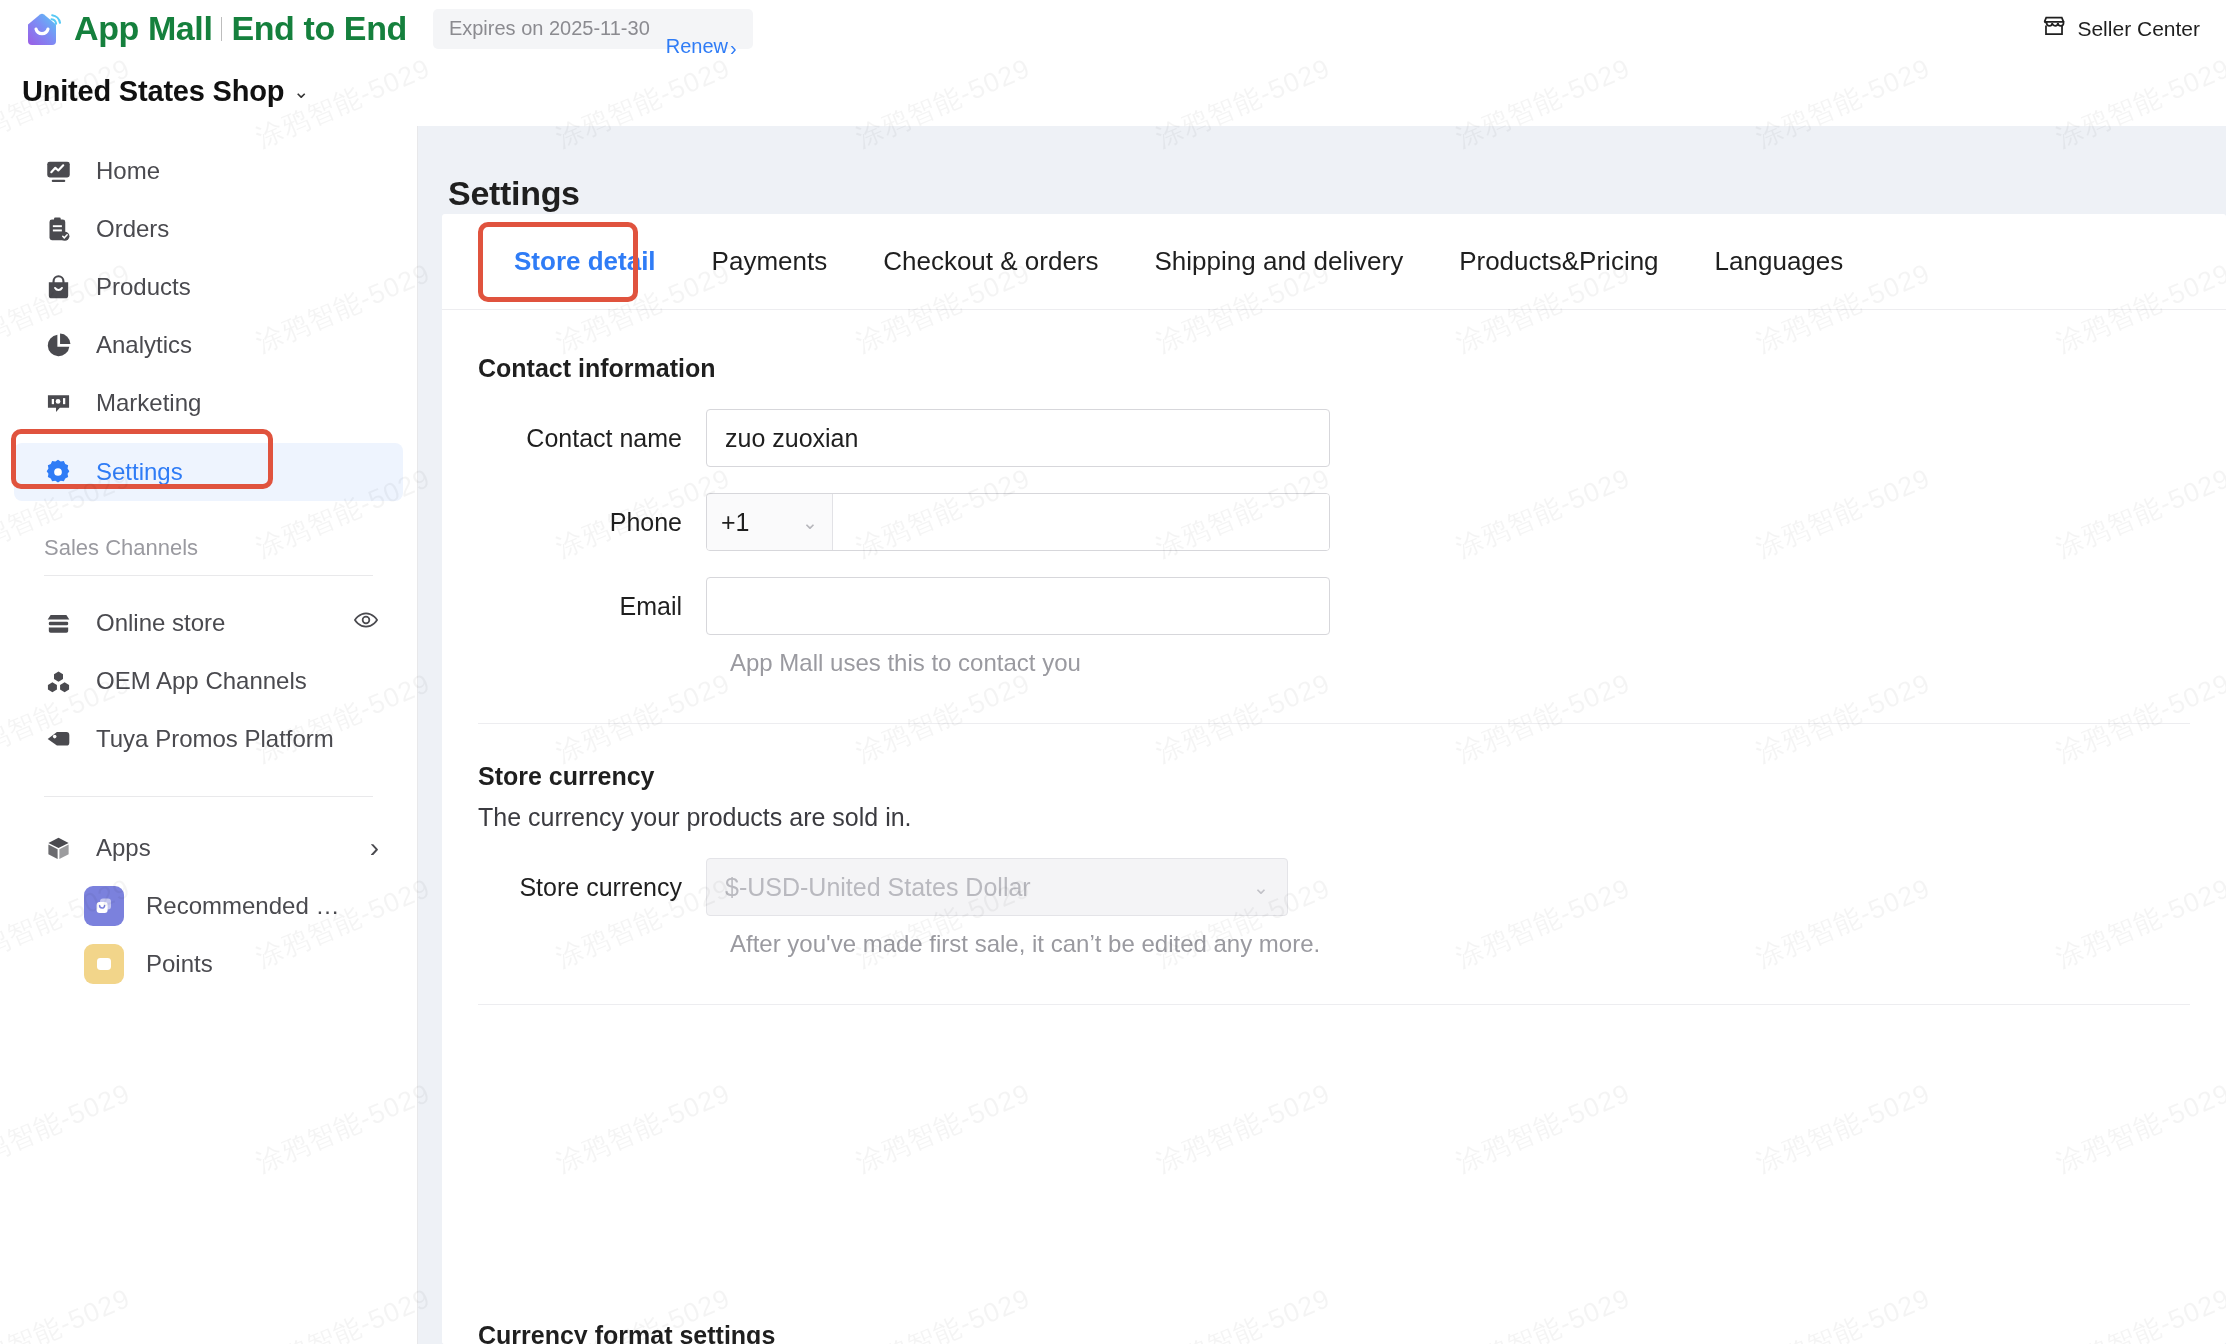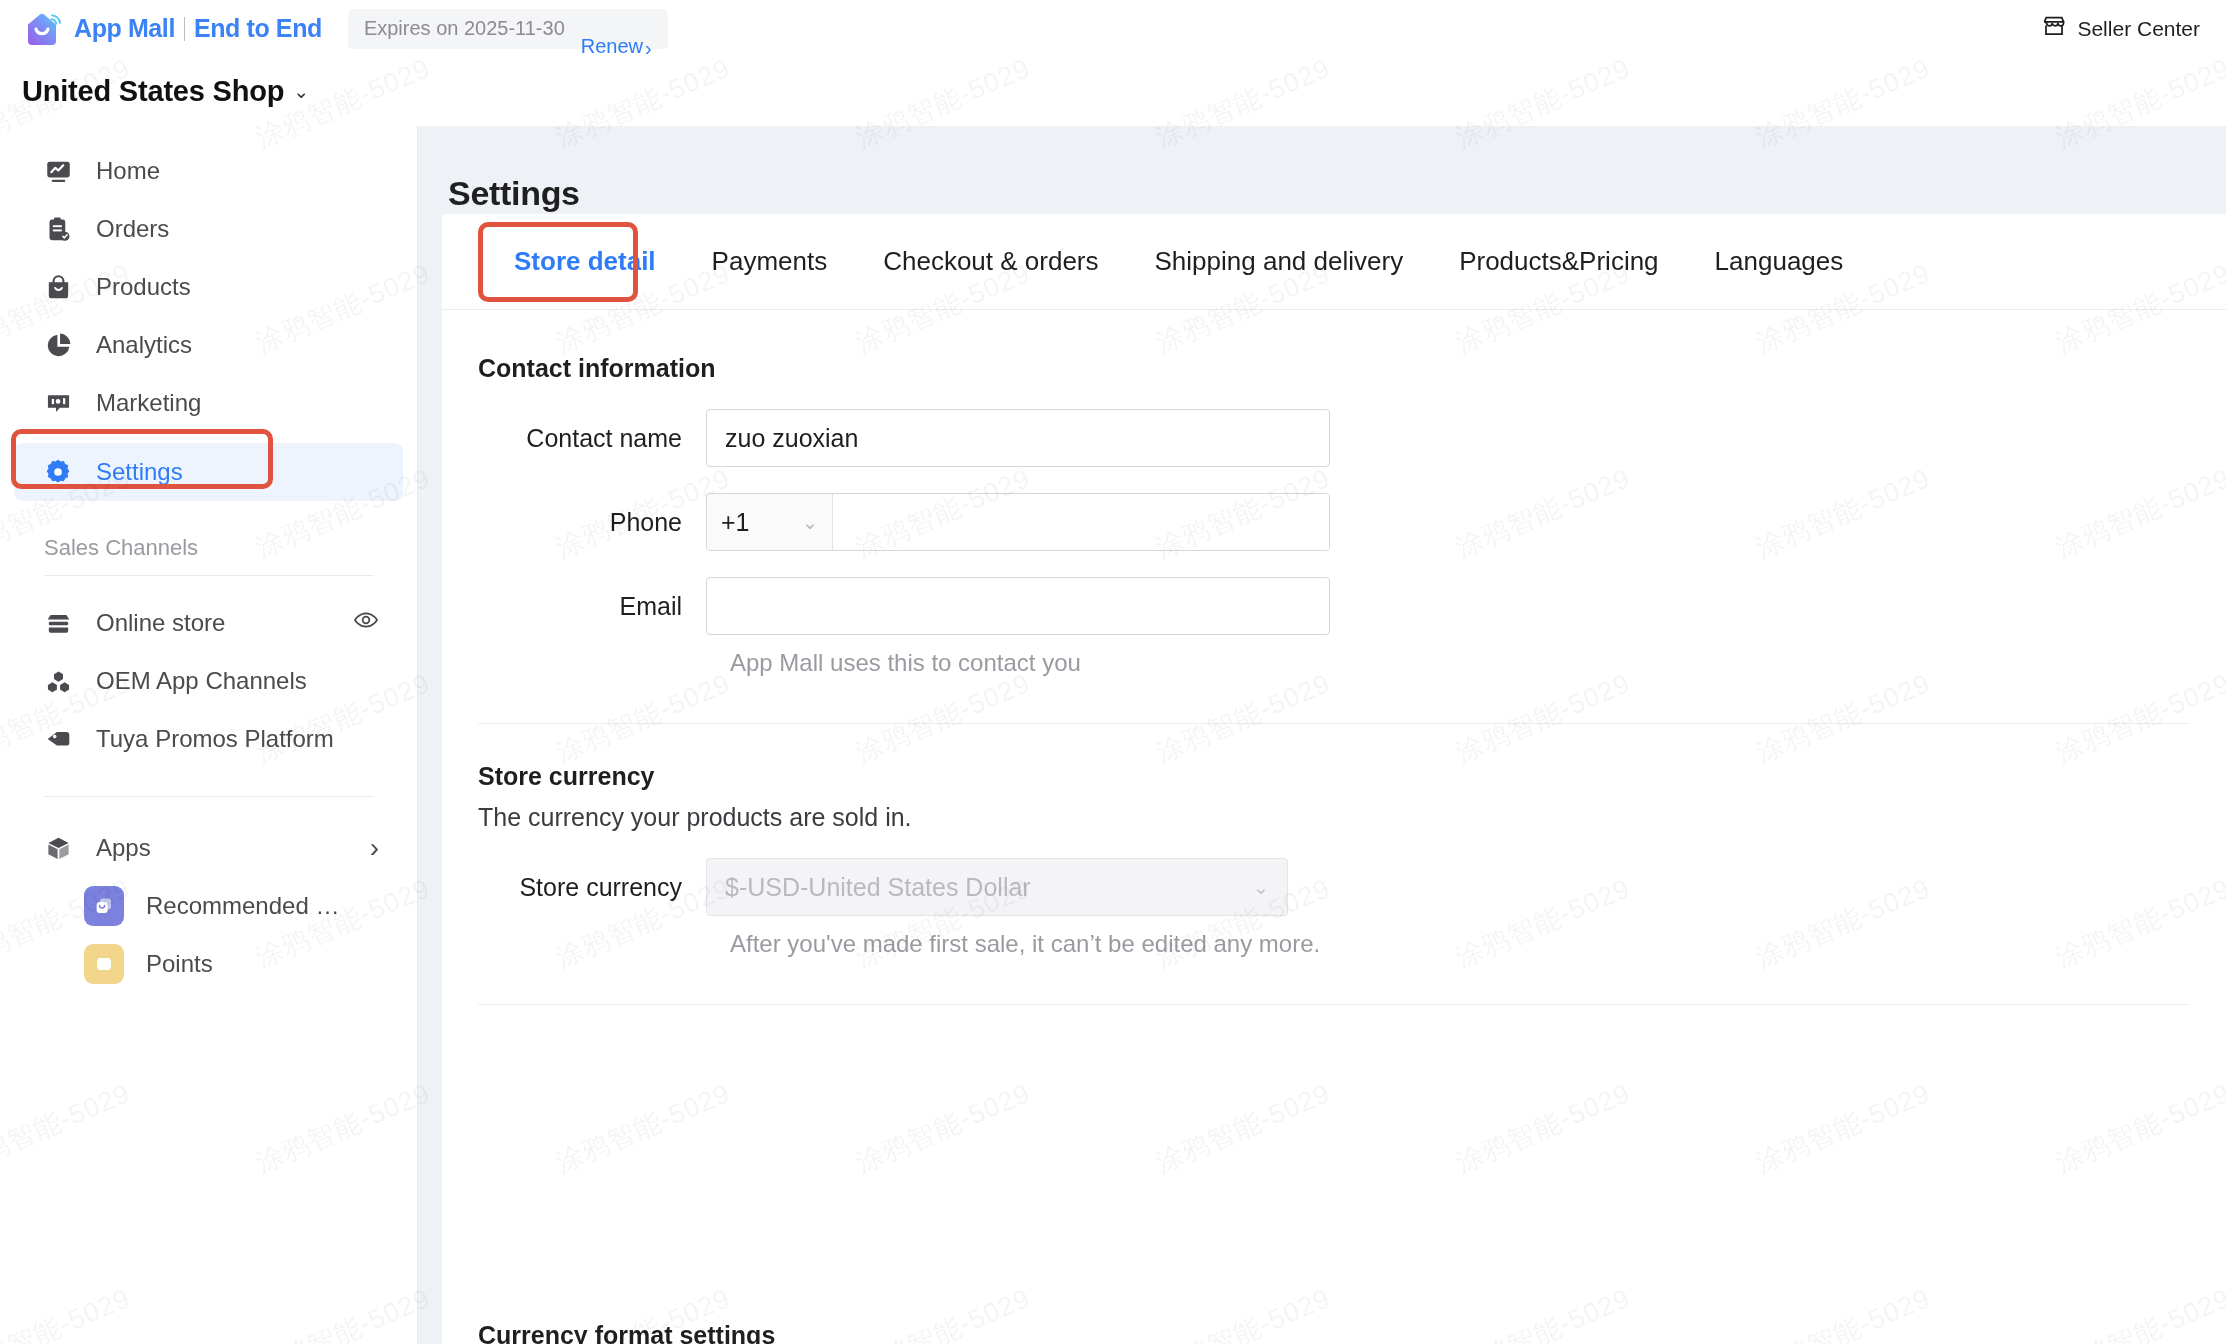--- a/index.html
+++ b/index.html
@@ -35,24 +35,24 @@
     height: 57px;
     display: flex;
     align-items: center;
     padding: 0 26px 0 22px;
     background: #fff;
     z-index: 20;
   }
   .brand { display: flex; align-items: center; gap: 12px; }
   .logo-mark { width: 40px; height: 40px; position: relative; flex: 0 0 auto; }
   .brand-text {
-    font-size: 25px;
+    font-size: 34px;
     font-weight: bold;
     letter-spacing: -0.4px;
-    color: #3b82f6;
+    color: #15803d;
     display: flex;
     align-items: center;
     gap: 9px;
     white-space: nowrap;
   }
   .brand-divider {
     display: inline-block;
     width: 1px; height: 24px;
     background: #bdbdbd;
   }

